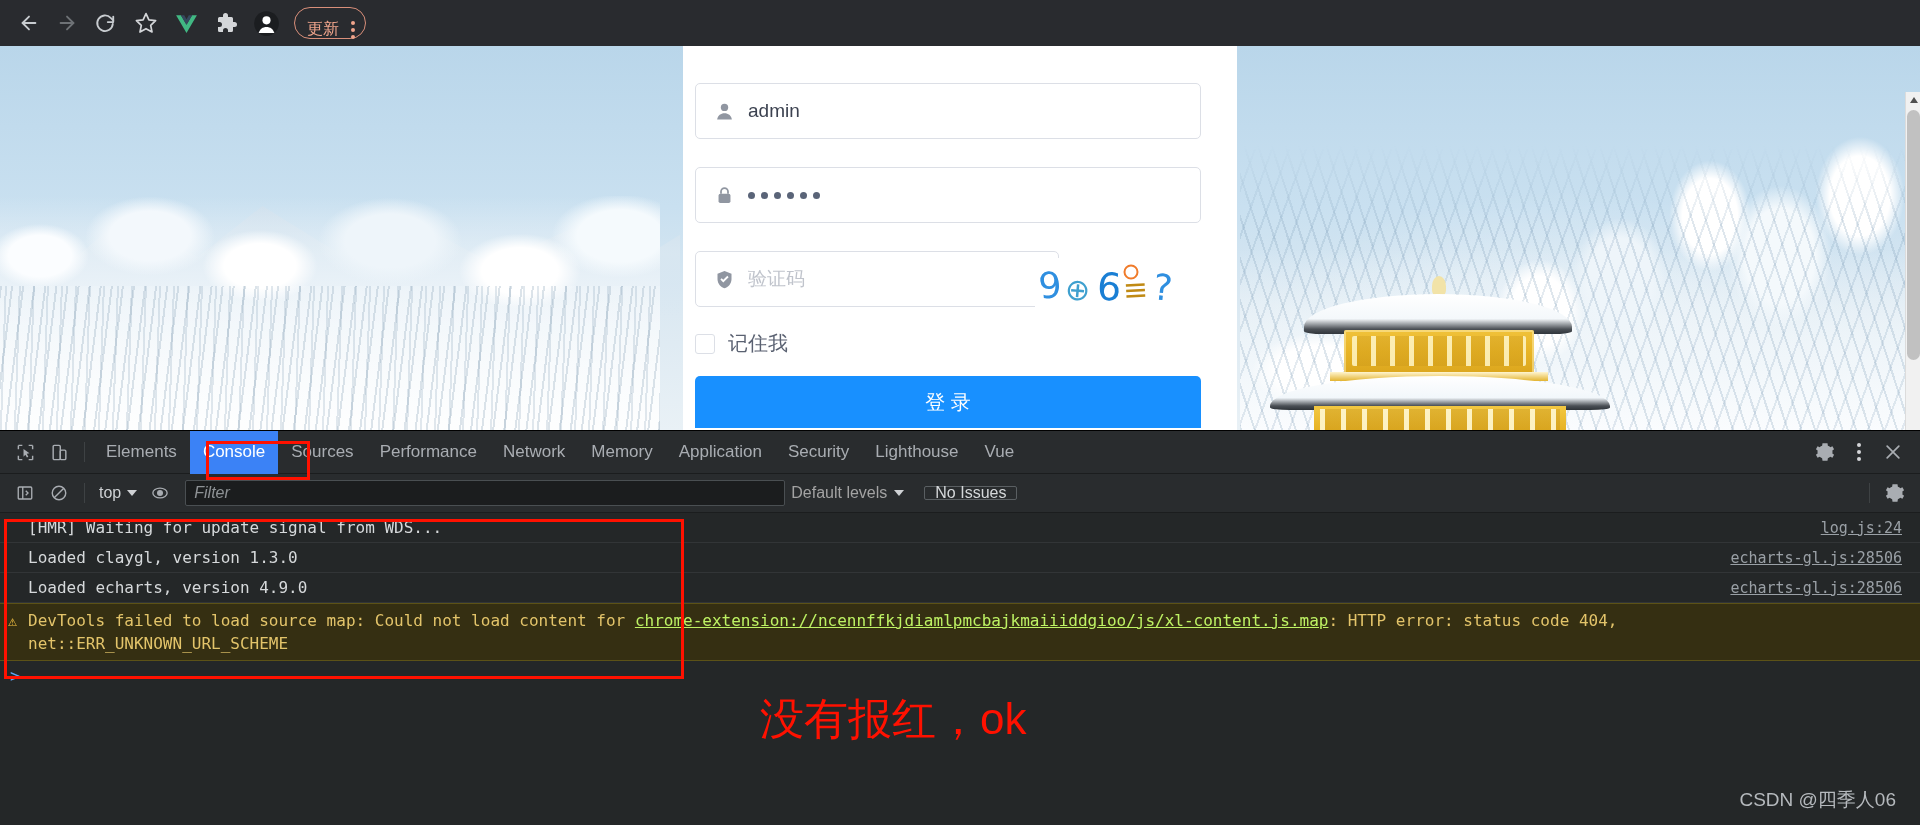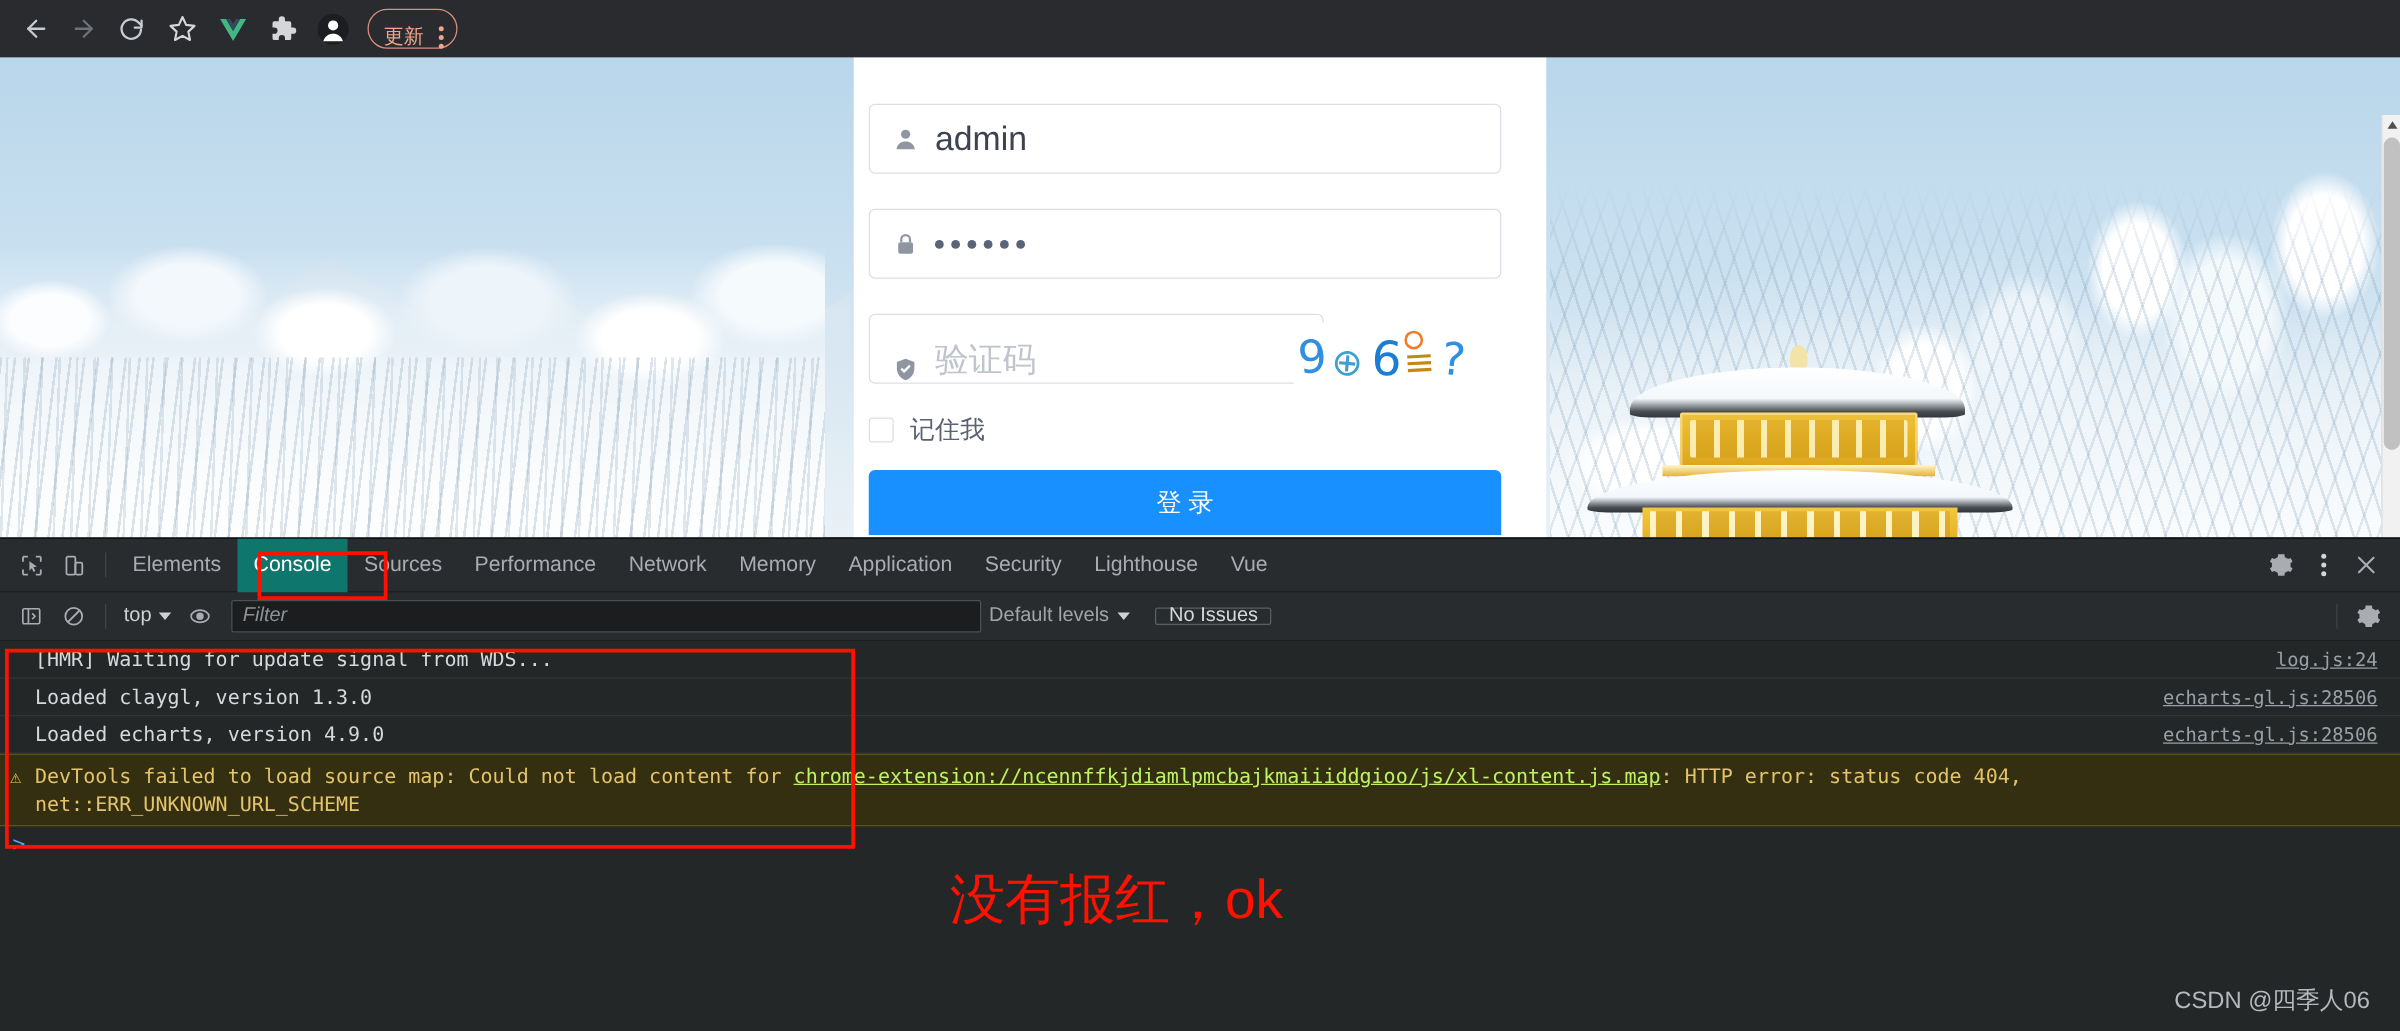--- a/index.html
+++ b/index.html
@@ -190,29 +190,29 @@
     display: flex; align-items: center;
     background: #fff;
   }
   .field .fi {
     width: 24px; margin: 0 12px 0 16px;
     flex: 0 0 auto;
     color: #9096a1;
     display: flex; align-items: center; justify-content: center;
   }
   .field .ftext {
-    font-size: 27px; color: #3c4250;
+    font-size: 19px; color: #3c4250;
   }
   .field .ftext.ph { color: #c0c4cc; }
   .pw-dots { display: flex; gap: 6px; align-items: center; }
   .pw-dots i { width: 7px; height: 7px; border-radius: 50%; background: #5a6478; display: block; }
 
   #field-username { top: 37px; }
   #field-password { top: 121px; }
-  #field-captcha  { top: 205px; width: 364px; align-items: flex-end; }
+  #field-captcha  { top: 205px; width: 364px; }
 
   .captcha-img {
     position: absolute; left: 1035px; top: 212px;
     width: 150px; height: 56px;
     background: #fff;
     display: flex; align-items: center; justify-content: center;
   }
 
   .remember-row {
     position: absolute; left: 12px; top: 284px;
@@ -277,21 +277,21 @@
   .dt-sep { width: 1px; height: 20px; background: #3e4244; margin: 0 8px; flex: 0 0 auto; }
   .dt-tab {
     height: 43px;
     display: flex; align-items: center;
     padding: 0 13px;
     font-size: 17px;
     color: #a9adb2;
     white-space: nowrap;
     flex: 0 0 auto;
   }
-  .dt-tab.active { color: #ffffff; background: #0f766e; }
+  .dt-tab.active { color: #ffffff; background: #3b82f6; }
   .dt-tabbar-right {
     margin-left: auto;
     display: flex; align-items: center;
     padding-right: 10px;
   }
 
   
   .ann-console {
     position: absolute;
     left: 206px; top: 441px;

